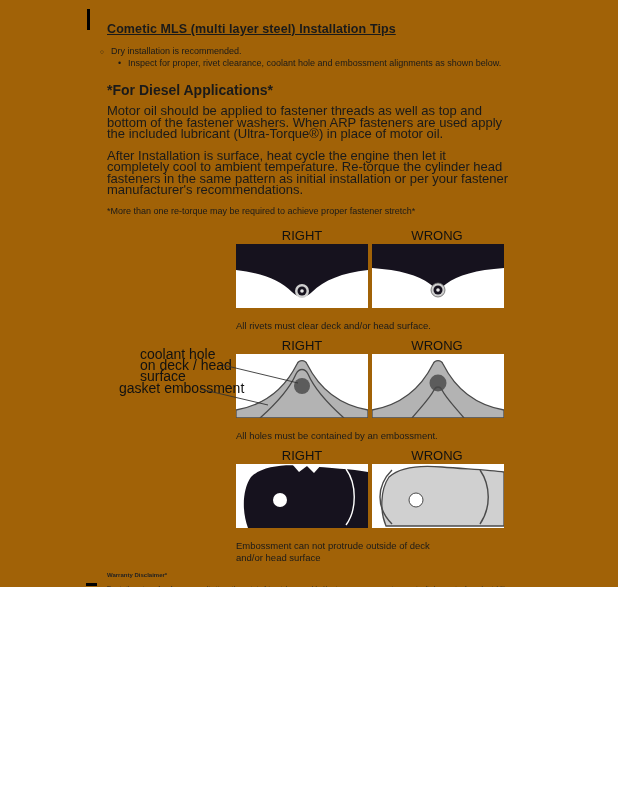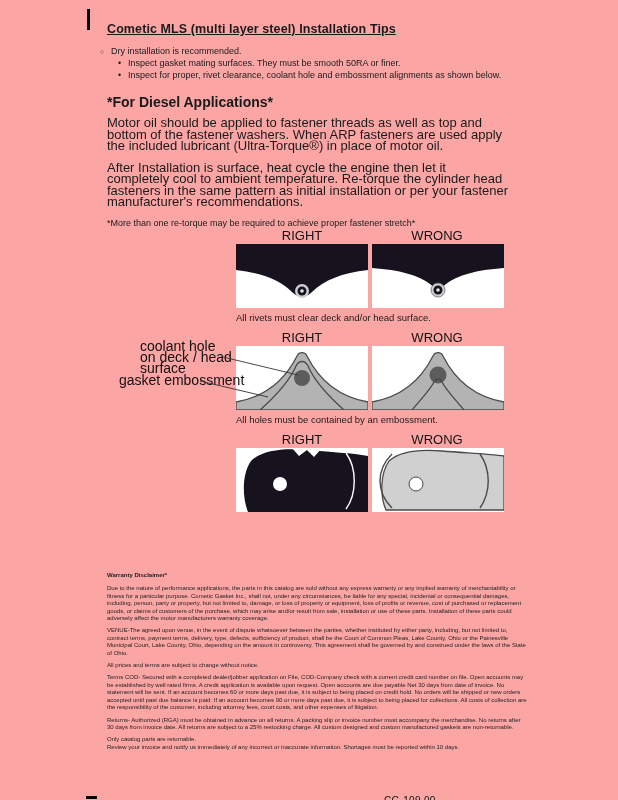--- a/index.html
+++ b/index.html
@@ -3,21 +3,21 @@
 <meta charset="utf-8">
 <style>
   * { box-sizing: border-box; }
   html, body { margin: 0; padding: 0; }
   body {
     width: 618px; height: 800px;
     background: #ffffff;
     font-family: "Liberation Sans", sans-serif;
     color: #1a1a1a;
   }
-  .page { position: relative; width: 618px; height: 800px; background: #fca5a5; overflow: hidden; padding-left: 32px; }
+  .page { position: relative; width: 618px; height: 587px; background: #a16207; overflow: hidden; padding-left: 32px; }
 
   .mark-v { position: absolute; left: 87px; top: 9px; width: 3px; height: 21px; background: #000; }
   .mark-h { position: absolute; left: 86px; bottom: 1px; width: 11px; height: 3px; background: #000; }
 
   .content { position: absolute; left: 95px; top: 22px; width: 440px; }
   .title { font-size: 12.5px; font-weight: bold; text-decoration: underline; margin: 0 0 9px 12px; letter-spacing: .1px; }
 
   .tip { position: relative; font-size: 9px; line-height: 12px; padding-left: 11px; margin-left: 5px; }
   .tip::before { content: "○"; position: absolute; left: 0; top: 1px; font-size: 6.5px; }
   .subtip { position: relative; font-size: 9px; line-height: 12px; padding-left: 10px; margin-left: 23px; }
@@ -26,21 +26,21 @@
   .diesel-heading { font-size: 14px; font-weight: bold; margin: 13px 0 7px 12px; }
   .para { font-size: 13px; line-height: 11.5px; margin: 0 0 10px 12px; width: 403px; }
   .note { font-size: 9px; line-height: 11.5px; margin: 0 0 4px 12px; }
 
   .diagrams { position: absolute; left: 236px; top: 228px; width: 268px; }
   .drow { position: relative; margin-bottom: 6px; }
   .dlabels { display: flex; gap: 3px; }
   .dlabel { width: 132px; text-align: center; font-size: 13px; line-height: 16px; color: #111; }
   .dimages { display: flex; gap: 4px; }
   .dsvg { width: 132px; height: 64px; display: block; background: #fff; }
-  .dcaption { font-size: 9.5px; line-height: 12px; margin-top: 4px; }
+  .dcaption { font-size: 9.5px; line-height: 12px; margin-top: 12px; }
   .dcaption.wide { width: 215px; }
 
   .ann { position: absolute; font-size: 14px; line-height: 11px; color: #111; }
   .ann1 { left: -96px; top: 11px; width: 94px; }
   .ann2 { left: -117px; top: 45px; white-space: nowrap; }
   .leader { position: absolute; left: -120px; top: 0; width: 400px; height: 80px; pointer-events: none; }
 
   .legal { position: absolute; left: 107px; top: 572px; width: 421px; font-size: 6px; line-height: 7.4px; color: #222; }
   .legal-heading { font-weight: bold; margin: 0 0 6px 0; font-size: 6px; }
   .legal p { margin: 0 0 5px 0; }
@@ -54,21 +54,20 @@
 <div class="page">
 
   <div class="mark-v"></div>
   <div class="mark-h"></div>
 
   <div class="content">
     <h1 class="title">Cometic MLS (multi layer steel) Installation Tips</h1>
 
     <div>
       <div class="tip"><span>Dry installation is recommended.</span></div>
-      <div class="subtip"><span>Inspect gasket mating surfaces.  They must be smooth 50RA or finer.</span></div>
       <div class="subtip"><span>Inspect for proper, rivet clearance, coolant hole and embossment alignments as shown below.</span></div>
     </div>
 
     <div class="diesel-heading">*For Diesel Applications*</div>
     <p class="para">Motor oil should be applied to fastener threads as well as top and bottom of the fastener washers. When ARP fasteners are used apply the included lubricant (Ultra-Torque®) in place of motor oil.</p>
     <p class="para">After Installation is surface, heat cycle the engine then let it completely cool to ambient temperature. Re-torque the cylinder head fasteners in the same pattern as initial installation or per your fastener manufacturer's recommendations.</p>
     <p class="note">*More than one re-torque may be required to achieve proper fastener stretch*</p>
   </div>
 
   <div class="diagrams">
@@ -139,20 +138,21 @@
           <path d="M110,5 C121,20 121,46 110,61" fill="none" stroke="#ffffff" stroke-width="1.4"></path>
         </svg>
         <svg class="dsvg" viewBox="0 0 132 64">
           <rect width="132" height="64" fill="#ffffff"></rect>
           <path d="M132,8 V62 H14 C8,48 8,26 17,13 C28,3 48,1 70,3 C94,5 116,6 132,8 Z" fill="#d0d0d0" stroke="#4a4a4a" stroke-width="1.3"></path>
           <path d="M20,6 C4,22 4,44 20,60" fill="none" stroke="#4a4a4a" stroke-width="1.4"></path>
           <path d="M108,6 C119,22 119,44 108,60" fill="none" stroke="#4a4a4a" stroke-width="1.4"></path>
           <circle cx="44" cy="36" r="7" fill="#ffffff" stroke="#4a4a4a" stroke-width="1"></circle>
         </svg>
       </div>
+      <div class="dcaption wide">Embossment can not protrude outside of deck and/or head surface</div>
     </div>
 
   </div>
 
   <div class="legal">
     <div class="legal-heading">Warranty Disclaimer*</div>
     <p>Due to the nature of performance applications, the parts in this catalog are sold without any express warranty or any implied warranty of merchantability or fitness for a particular purpose.  Cometic Gasket Inc., shall not, under any circumstances, be liable for any special, incidental or consequential damages, including, person, party or property, but not limited to, damage, or loss of property or equipment, loss of profits or revenue, cost of purchased or replacement goods, or claims of customers of the purchase, which may arise and/or result from sale, installation or use of these parts.  Installation of these parts could adversely affect the motor manufacturers warranty coverage.</p>
     <p>VENUE-The agreed upon venue, in the event of dispute whatsoever between the parties, whether instituted by either party, including, but not limited to, contract terms, payment terms, delivery, type, defects, sufficiency of product, shall be the Court of Common Pleas, Lake County, Ohio or the Painesville Municipal Court, Lake County, Ohio, depending on the amount in controversy.  This agreement shall be governed by and construed under the laws of the State of Ohio.</p>
     <p>All prices and terms are subject to change without notice.</p>
     <p>Terms COD- Secured with a completed dealer/jobber application on File, COD-Company check with a current credit card number on file.  Open accounts may be established by well rated firms.  A credit application is available upon request.  Open accounts are due payable Net 30 days from date of invoice.  No statement will be sent.  If an account becomes 60 or more days past due, it is subject to being placed on credit hold.  No orders will be shipped or new orders accepted until past due balance is paid.  If an account becomes 90 or more days past due, it is subject to being placed for collections.  All costs of collection are the responsibility of the customer, including attorney fees, court costs, and other expenses of litigation.</p>

